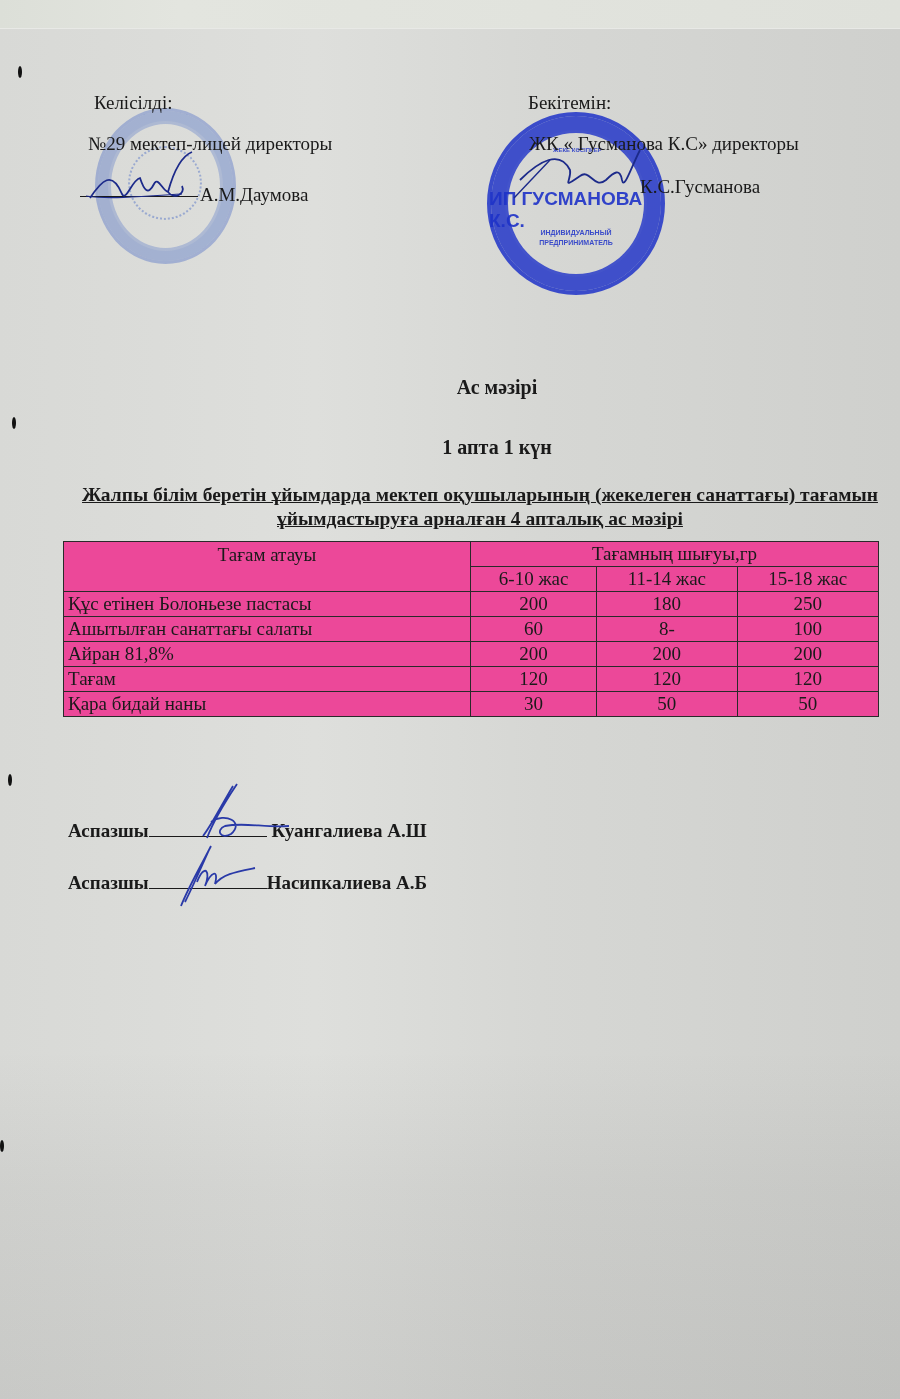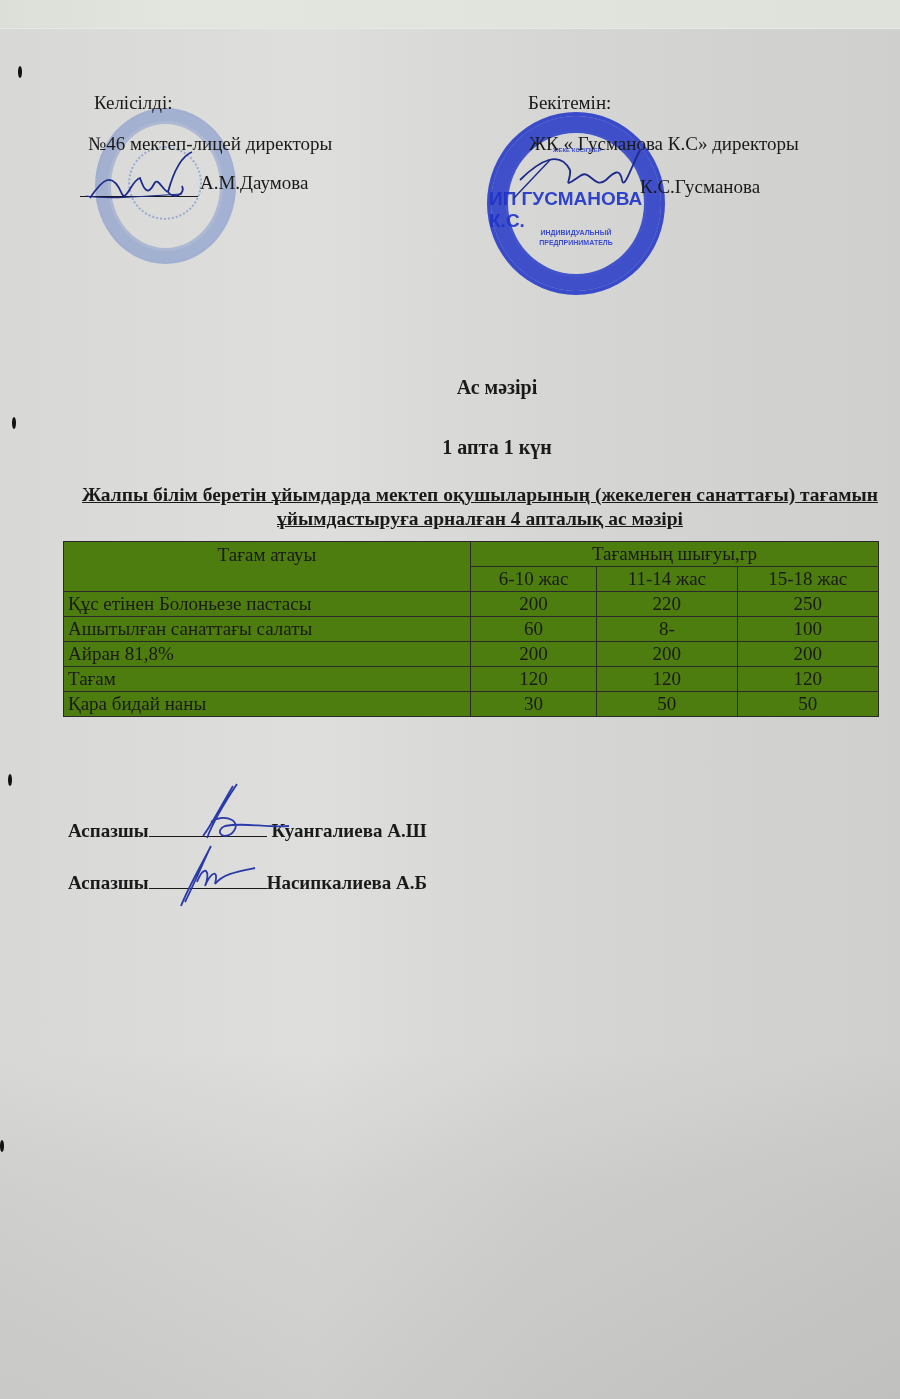--- a/index.html
+++ b/index.html
@@ -113,21 +113,21 @@
       line-height: 24px;
       text-decoration: underline;
     }
 
     table.menu {
       position: absolute;
       left: 63px; top: 541px;
       width: 816px;
       border-collapse: collapse;
       font-size: 19px;
-      background: #4d7c0f;
+      background: #ec4899;
     }
     table.menu td, table.menu th {
       border: 1.5px solid #2a2a2a;
       font-weight: normal;
       padding: 0 4px;
       height: 24px;
       line-height: 22px;
     }
     table.menu th.name-head { vertical-align: top; width: 398px; padding-top: 2px; }
     table.menu td.num { text-align: center; }
@@ -161,23 +161,23 @@
   <div class="emblem"></div>
 </div>
 
 <div class="stamp stamp-right">
   <div class="stamp-top">ЖЕКЕ КӘСІПКЕР</div>
   <div class="stamp-name">ИП ГУСМАНОВА К.С.</div>
   <div class="stamp-sub" style="width:90px; white-space:normal;">ИНДИВИДУАЛЬНЫЙ ПРЕДПРИНИМАТЕЛЬ</div>
 </div>
 
 <div class="abs hdr-text" style="left:82px; top:92px;margin-left:12px;">Келісілді:</div>
-<div class="abs hdr-text" style="left:88px; top:133px;">№46 мектеп-лицей директоры</div>
+<div class="abs hdr-text" style="left:88px; top:133px;">№29 мектеп-лицей директоры</div>
 <div class="abs hdr-text" style="left:80px; top:176px; width:118px; border-bottom:1.5px solid #1a1a1a; height:20px;"></div>
-<div class="abs hdr-text" style="left:200px; top:172px;text-align:center;">А.М.Даумова</div>
+<div class="abs hdr-text" style="left:200px; top:184px;text-align:center;">А.М.Даумова</div>
 
 <svg class="sig" style="left:82px; top:150px;" width="120" height="60" viewBox="0 0 120 60">
   <path d="M8 48 C 20 30, 30 20, 40 44 C 44 52, 50 30, 58 28 C 62 40, 66 46, 72 34 C 76 26, 80 40, 86 42 C 92 20, 100 6, 110 2 M86 42 C 92 50, 104 44, 100 36" fill="none" stroke="#1c2a8a" stroke-width="1.8"></path>
   <path d="M4 46 C 30 50, 60 46, 100 44" fill="none" stroke="#1c2a8a" stroke-width="1.2"></path>
 </svg>
 
 <div class="abs hdr-text" style="left:528px; top:92px;">Бекітемін:</div>
 <div class="abs hdr-text" style="left:529px; top:133px;">ЖК « Гусманова К.С» директоры</div>
 <div class="abs hdr-text" style="left:640px; top:176px;">К.С.Гусманова</div>
 
@@ -199,21 +199,21 @@
     <tr>
       <th>6-10 жас</th>
       <th>11-14 жас</th>
       <th>15-18 жас</th>
     </tr>
   </thead>
   <tbody>
     <tr>
       <td class="food">Құс етінен Болоньезе пастасы</td>
       <td class="num">200</td>
-      <td class="num">220</td>
+      <td class="num">180</td>
       <td class="num">250</td>
     </tr>
     <tr>
       <td class="food">Ашытылған санаттағы салаты</td>
       <td class="num">60</td>
       <td class="num">8-</td>
       <td class="num">100</td>
     </tr>
     <tr>
       <td class="food">Айран 81,8%</td>

